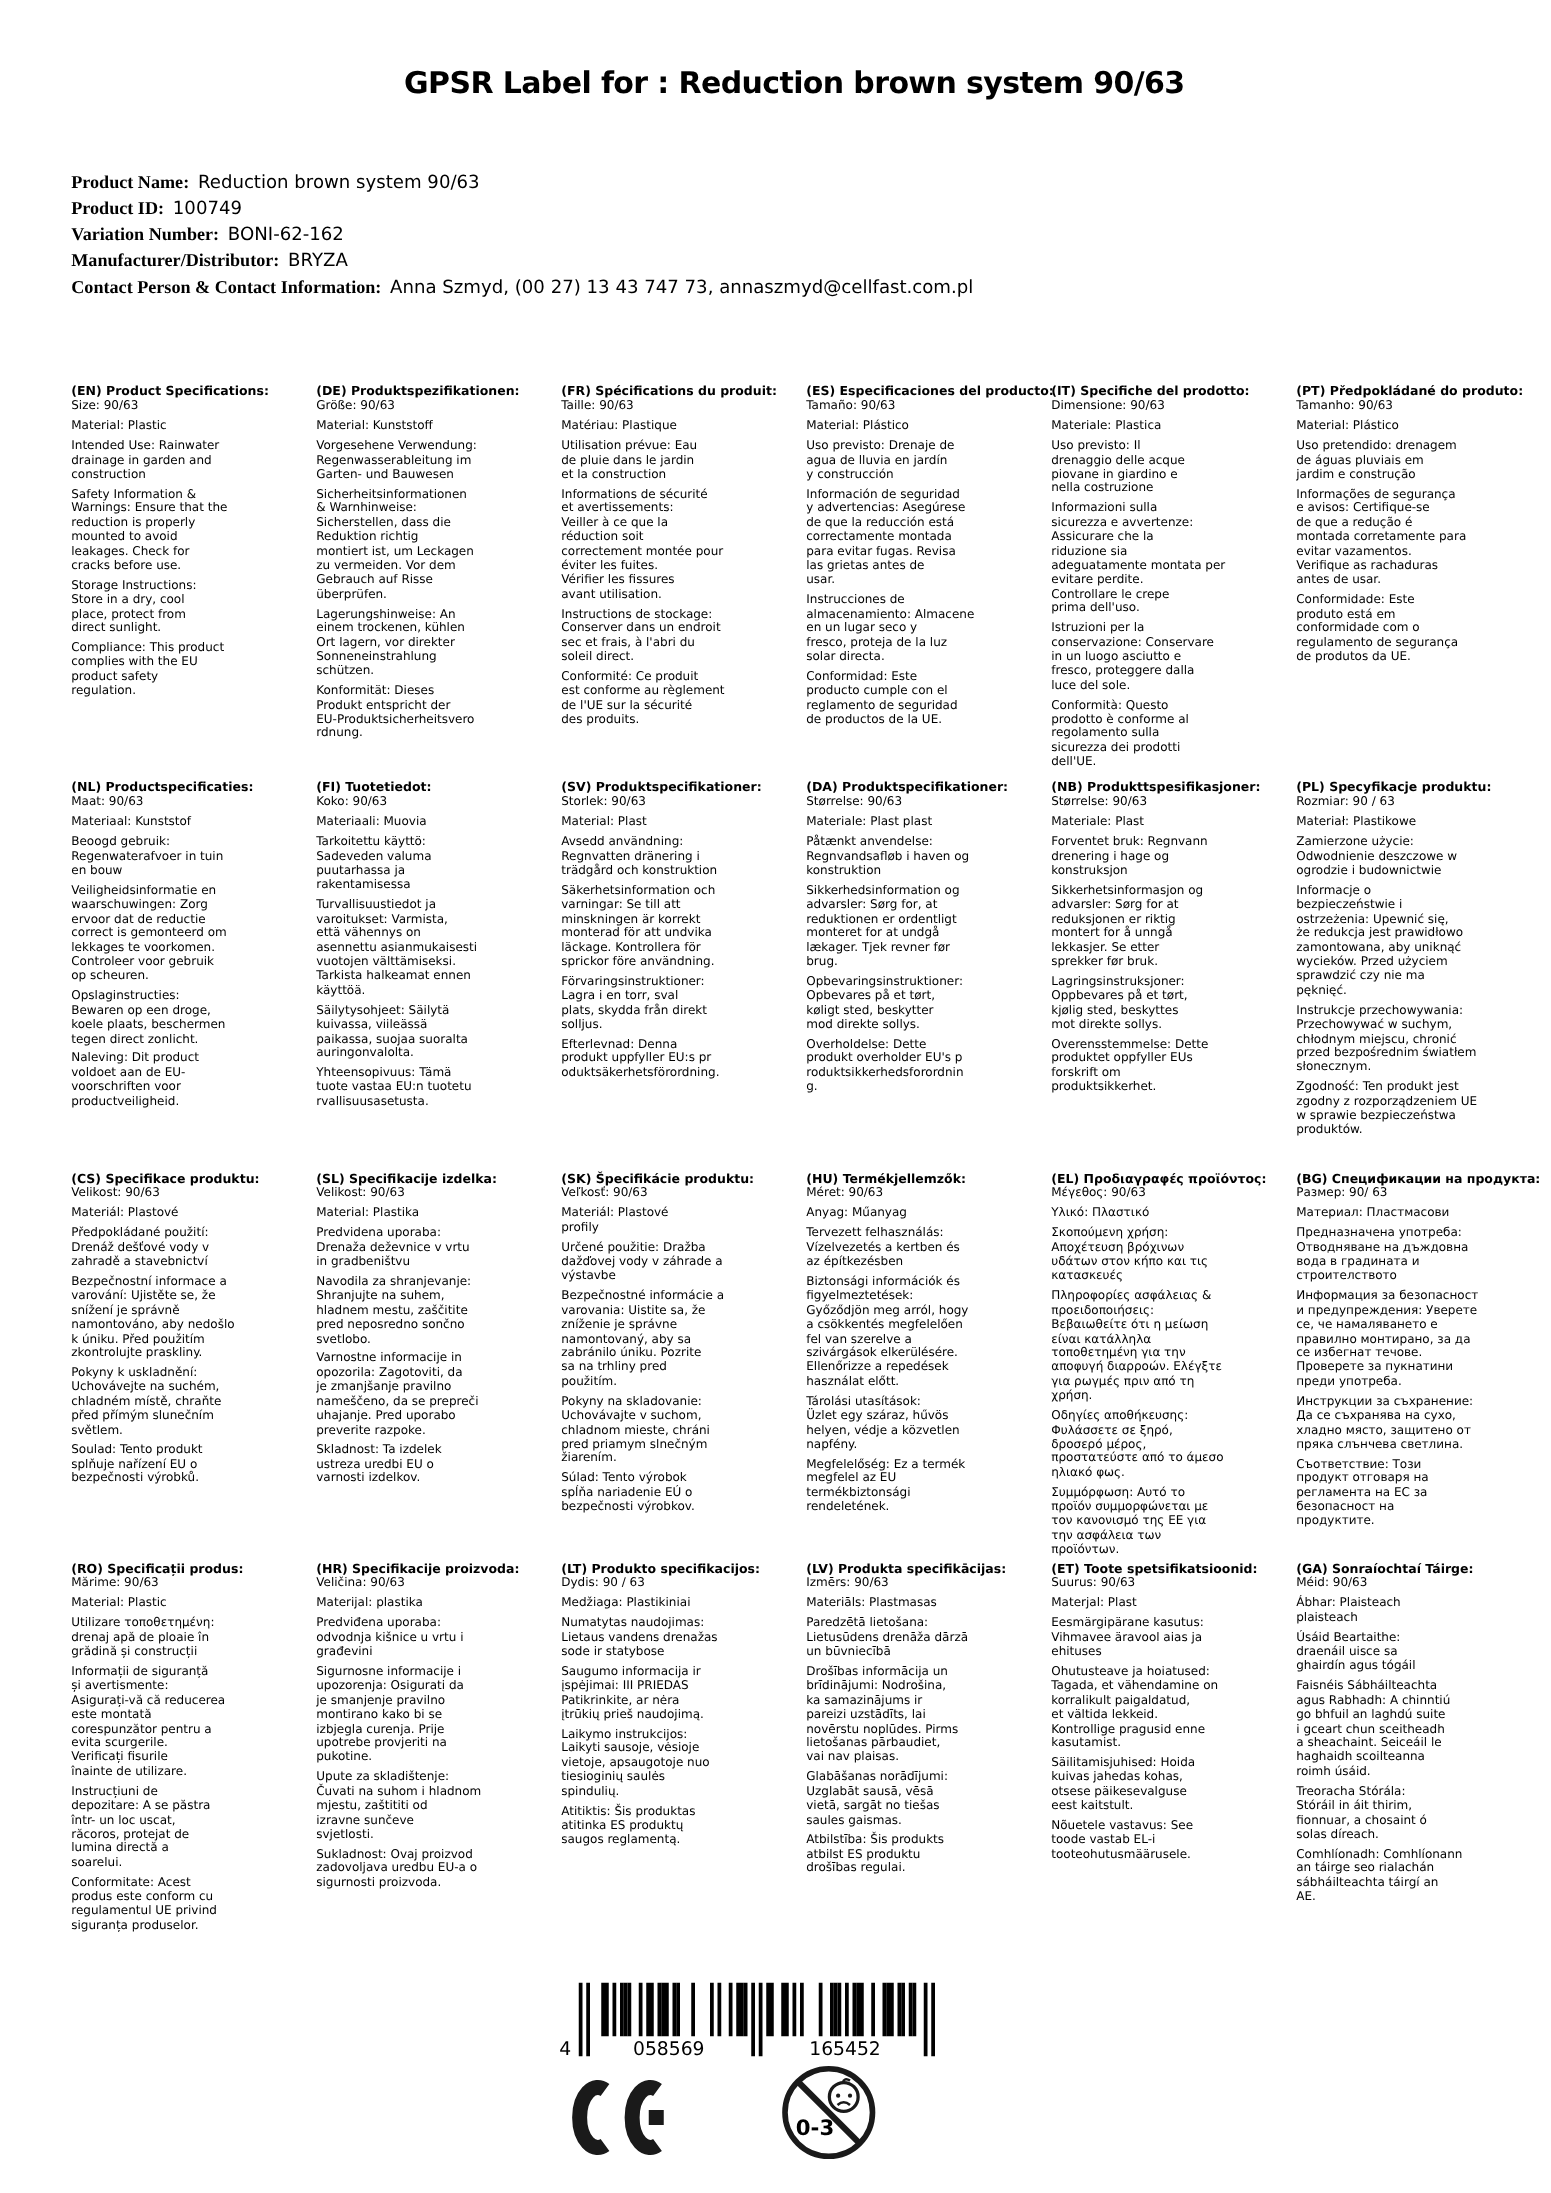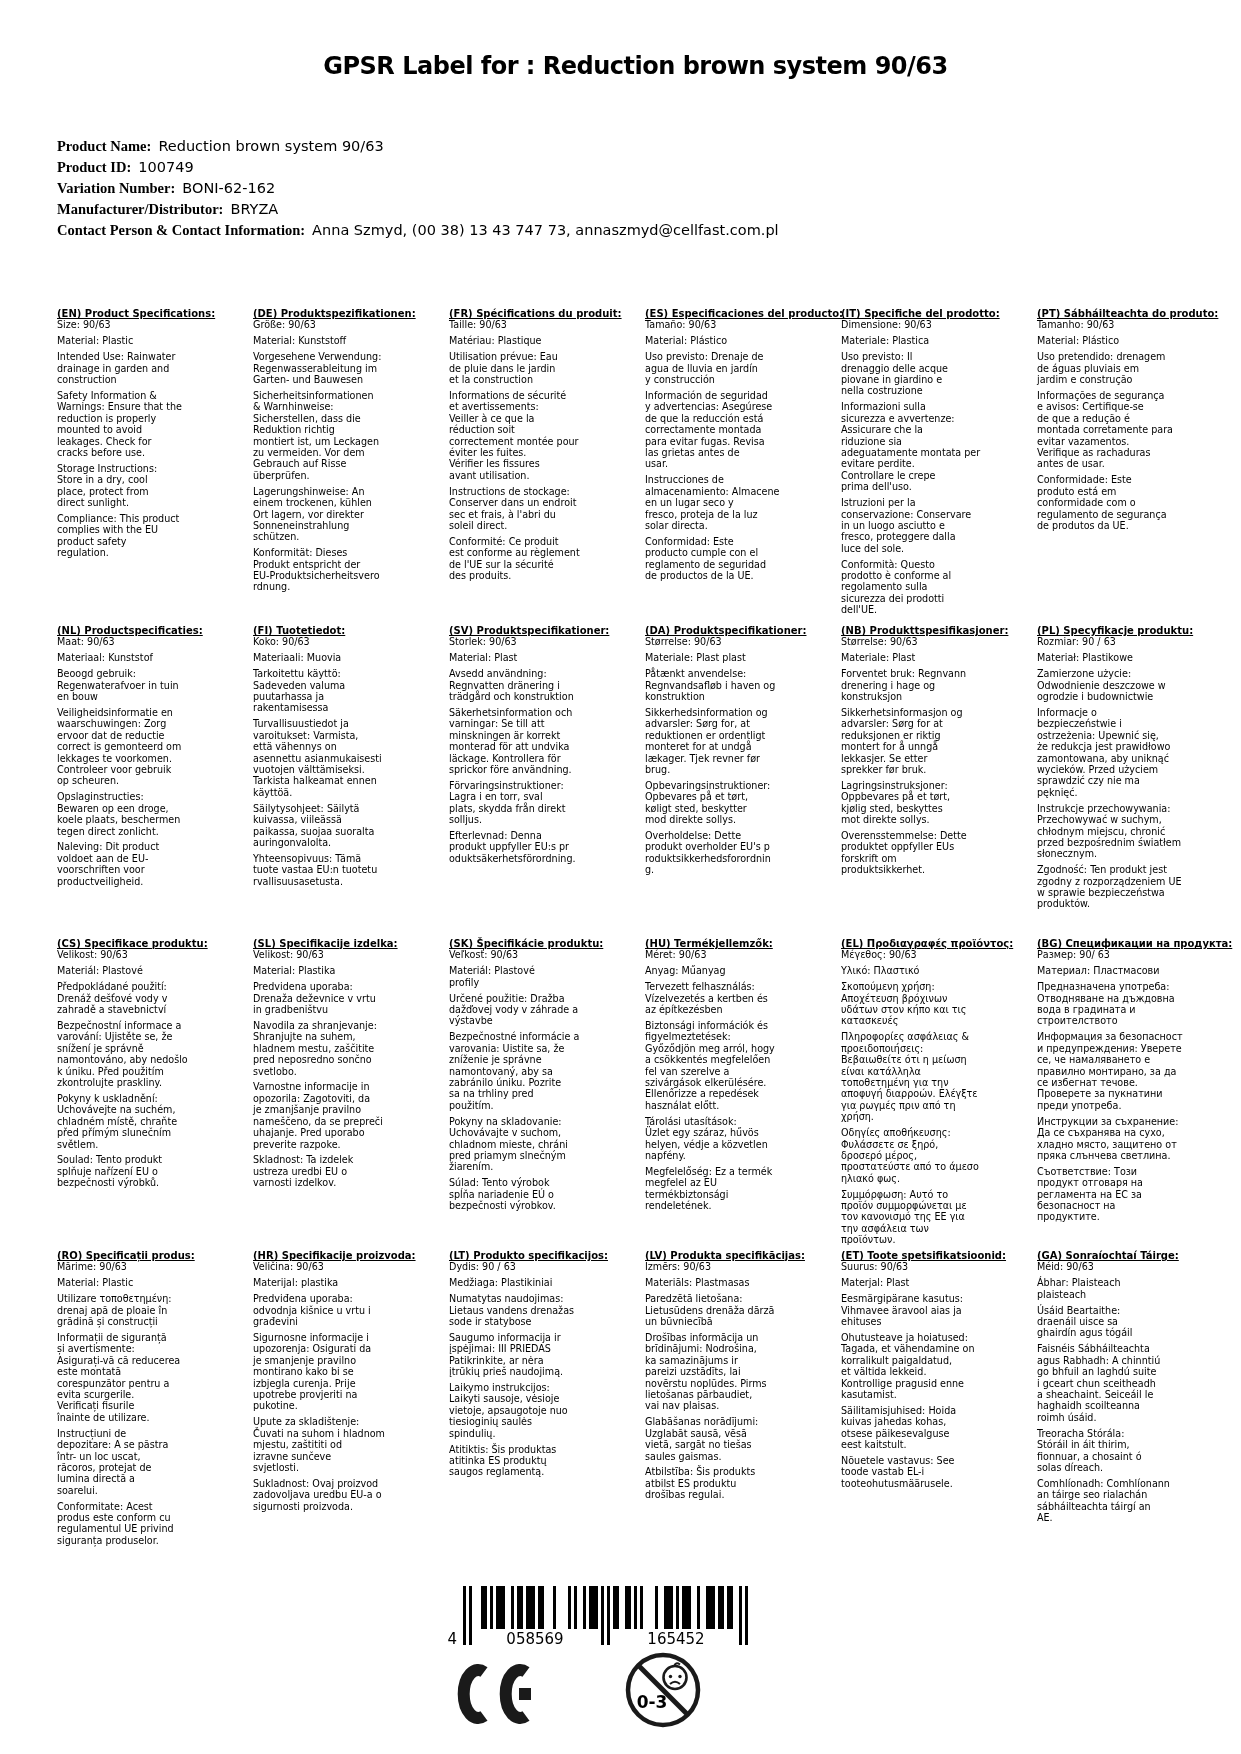--- a/index.html
+++ b/index.html
@@ -15,21 +15,21 @@
   .product-info{position:absolute;left:57px;top:136px;font-size:14.5px;line-height:21px;}
   .pf-row{white-space:nowrap;}
   .pf-label{font-weight:bold;font-family:Liberation Serif, serif;}
   .pf-value{margin-left:7px;}
   .lang-grid{
     position:absolute;left:57px;top:308px;width:1176px;
     display:grid;grid-template-columns:repeat(6,196px);
     grid-template-rows:317px 313px 312px auto;
   }
   .lang-block{font-size:9.6px;line-height:11.4px;padding-right:14px;box-sizing:border-box;}
-  .lang-header{font-weight:bold;font-size:10px;white-space:nowrap;margin:0;text-decoration:underline;}
+  .lang-header{font-weight:bold;font-size:10px;white-space:nowrap;margin:0;}
   .spec-p{margin:0 0 4.5px 0;white-space:pre-line;}
   .barcode-wrap{position:absolute;left:433px;top:1586px;width:320px;height:62px;}
   .ce-wrap{position:absolute;left:455px;top:1658px;width:82px;height:72px;}
   .age-wrap{position:absolute;left:624px;top:1651px;width:78px;height:78px;}
   svg text{font-family:"DejaVu Sans",sans-serif;}
 </style>
 </head>
 <body>
 
 <div class="page">
@@ -48,21 +48,21 @@
   <div class="pf-row">
     <span class="pf-label">Variation Number:</span><span class="pf-value">BONI-62-162</span>
   </div>
 
   <div class="pf-row">
     <span class="pf-label">Manufacturer/Distributor:</span><span class="pf-value">BRYZA</span>
   </div>
 
 
   <div class="pf-row">
-    <span class="pf-label">Contact Person &amp; Contact Information:</span><span class="pf-value">Anna Szmyd, (00 38) 13 43 747 73, annaszmyd@cellfast.com.pl</span>
+    <span class="pf-label">Contact Person &amp; Contact Information:</span><span class="pf-value">Anna Szmyd, (00 27) 13 43 747 73, annaszmyd@cellfast.com.pl</span>
   </div>
 </div>
 
   <div class="lang-grid" id="lang-grid">
   <div class="lang-block">
     <div class="lang-header">(EN) Product Specifications:</div>
   <p class="spec-p">Size: 90/63</p>
         <p class="spec-p">Material: Plastic</p>
         <p class="spec-p">Intended Use: Rainwater
 drainage in garden and
@@ -181,21 +181,21 @@
 fresco, proteggere dalla
 luce del sole.</p>
         <p class="spec-p">Conformità: Questo
 prodotto è conforme al
 regolamento sulla
 sicurezza dei prodotti
 dell'UE.</p>
       </div>
 
   <div class="lang-block">
-    <div class="lang-header">(PT) Sábháilteachta do produto:</div>
+    <div class="lang-header">(PT) Předpokládané do produto:</div>
   <p class="spec-p">Tamanho: 90/63</p>
         <p class="spec-p">Material: Plástico</p>
         <p class="spec-p">Uso pretendido: drenagem
 de águas pluviais em
 jardim e construção</p>
         <p class="spec-p">Informações de segurança
 e avisos: Certifique-se
 de que a redução é
 montada corretamente para
 evitar vazamentos.

